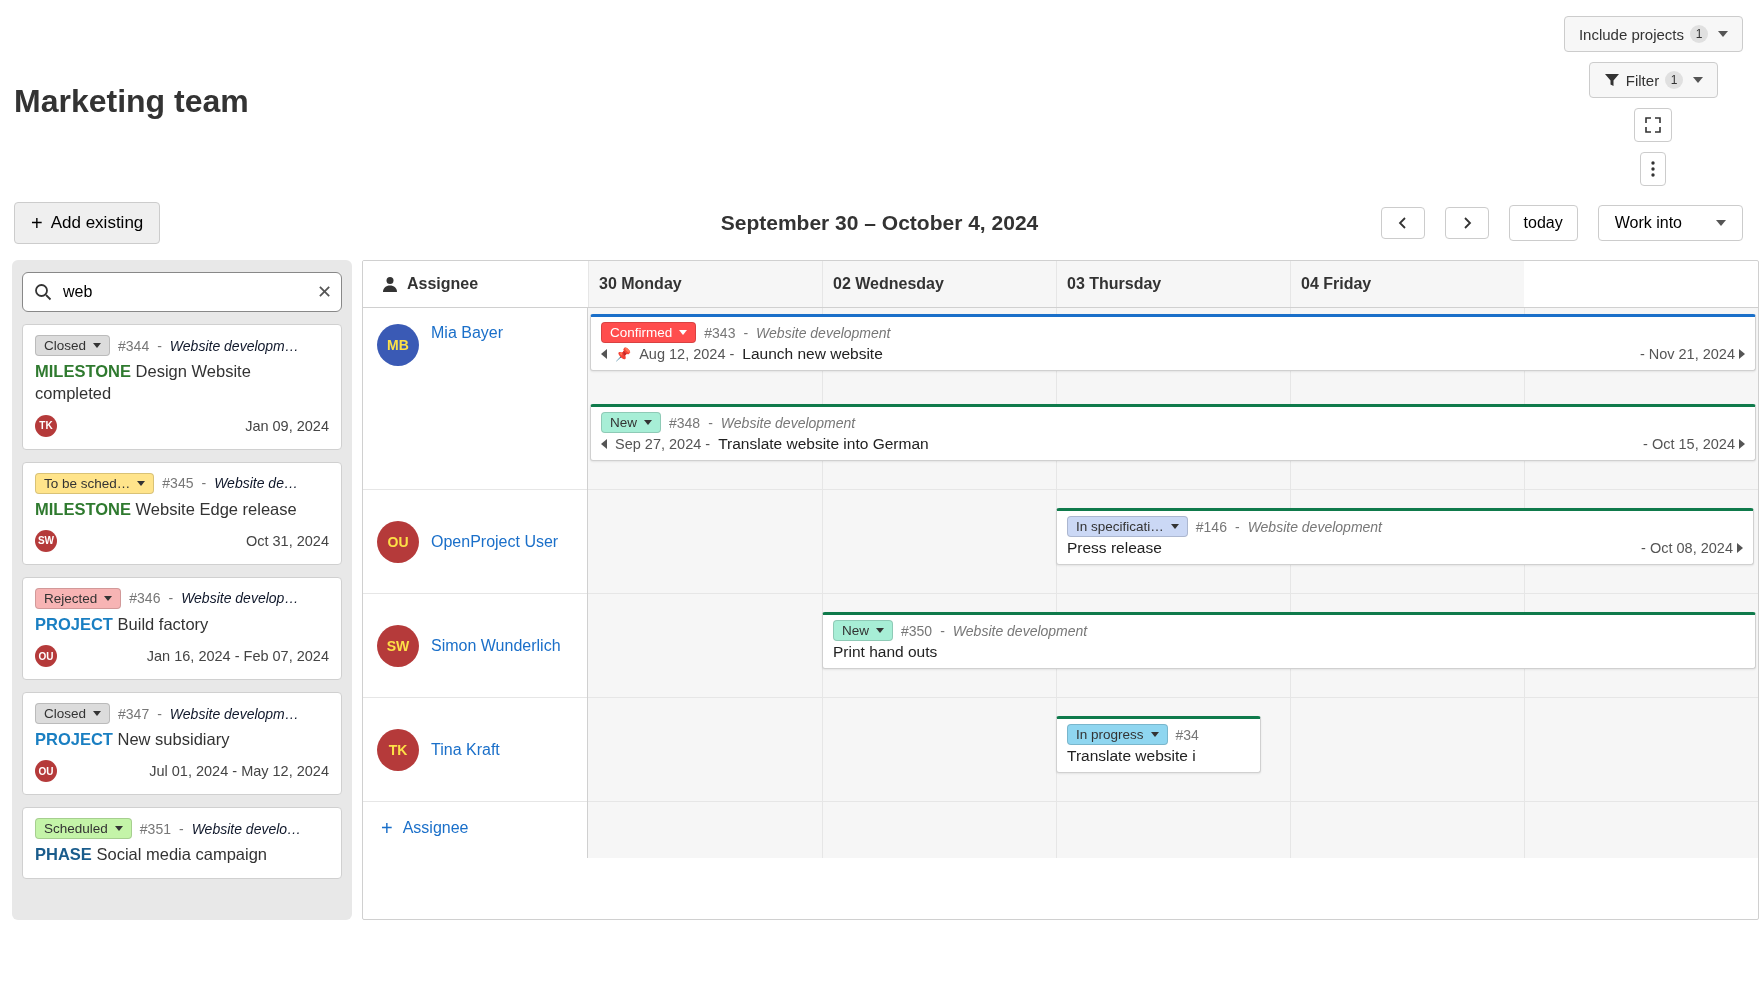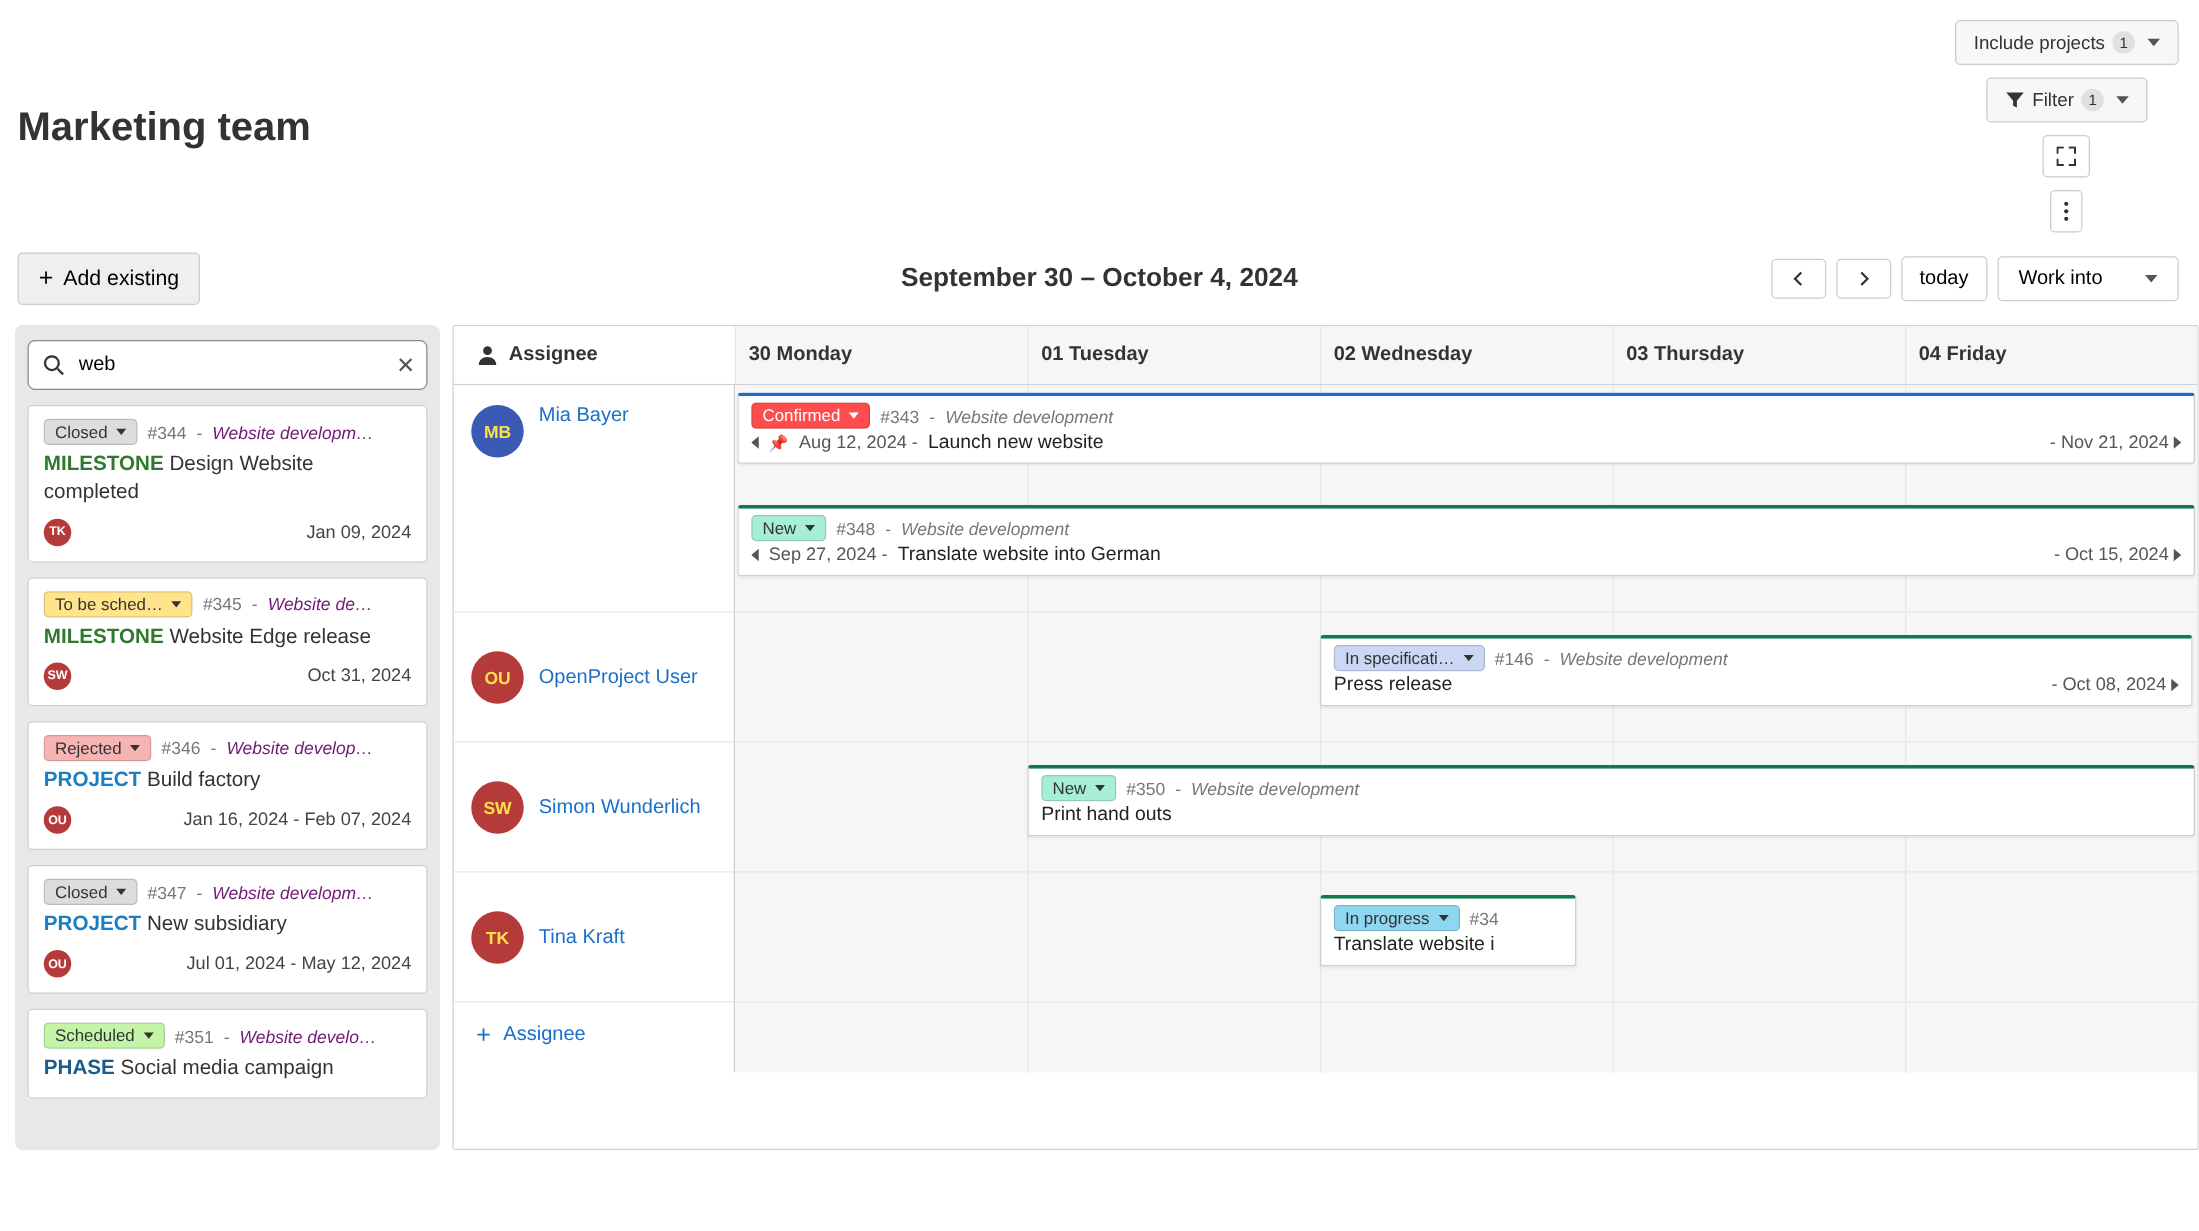--- a/index.html
+++ b/index.html
@@ -12,21 +12,21 @@
   .btn { display: inline-flex; align-items: center; gap: 6px; border: 1px solid #ccc; background: #f7f7f7; padding: 8px 14px; border-radius: 4px; cursor: pointer; font-size: 15px; color: #333; }
   .badge { display: inline-flex; align-items: center; justify-content: center; background: #e0e0e0; border-radius: 10px; min-width: 18px; height: 18px; font-size: 12px; padding: 0 5px; }
   .icon-btn { border: 1px solid #ccc; background: #fff; padding: 8px 10px; border-radius: 4px; cursor: pointer; }
   .chevron-down { display:inline-block; width:0; height:0; border-left:5px solid transparent; border-right:5px solid transparent; border-top:6px solid #555; margin-left:4px; }
   .chevron-down-sm { display:inline-block; width:0; height:0; border-left:4px solid transparent; border-right:4px solid transparent; border-top:5px solid #333; margin-left:3px; }
 
   
   .toolbar2 { display: flex; justify-content: space-between; align-items: center; padding: 8px 16px 16px 14px; }
   .add-existing { background:#efefef; border:1px solid #ccc; padding:10px 16px; border-radius:4px; font-size:17px; cursor:pointer; display:inline-flex; align-items:center; gap:8px; }
   .date-range-title { font-size: 21px; font-weight: 700; color:#333; position:absolute; left:50%; transform:translateX(-50%); }
-  .nav-group { display:flex; gap:8px; align-items:center; }
+  .nav-group { display:flex; gap:20px; align-items:center; }
   .nav-btn { border:1px solid #ccc; background:#fff; padding:8px 14px; border-radius:4px; cursor:pointer; font-size:16px; }
   .select-btn { border:1px solid #ccc; background:#fff; padding:8px 16px; border-radius:4px; cursor:pointer; font-size:16px; display:inline-flex; align-items:center; gap:30px; }
 
   
   .main { display:flex; gap:10px; padding:0 0 0 12px; }
 
   
   .sidebar { width: 340px; background:#e8e8e8; border-radius:6px; padding:12px 10px; height: 660px; overflow:hidden; }
   .search-wrap { position:relative; margin-bottom:12px; }
   .search-input { width:100%; padding:10px 34px 10px 40px; border:1px solid #888; border-radius:6px; font-size:16px; background:#fff; }
@@ -39,21 +39,21 @@
   .status-closed { background:#dcdcdc; }
   .status-tobe { background:#ffe48b; }
   .status-rejected { background:#f7b4b4; }
   .status-scheduled { background:#c4f4a8; }
   .status-confirmed { background:#ff4d4d; color:#fff; }
   .status-confirmed .chevron-down-sm { border-top-color:#fff; }
   .status-new { background:#a7eed6; }
   .status-inspec { background:#cbd8f5; }
   .status-inprog { background:#8fd6f0; }
   .card-id { color:#777; font-size:14px; }
-  .card-proj { color:#701a75; font-style:italic; font-size:14px; white-space:nowrap; overflow:hidden; text-overflow:ellipsis; flex:1; }
+  .card-proj { color:#0f172a; font-style:italic; font-size:14px; white-space:nowrap; overflow:hidden; text-overflow:ellipsis; flex:1; }
   .card-title-row { font-size:16.5px; line-height:1.35; margin-bottom:10px; }
   .type-milestone { color:#2f7a2f; font-weight:700; }
   .type-project { color:#1a7fc2; font-weight:700; }
   .type-phase { color:#1a5c8c; font-weight:700; }
   .card-footer { display:flex; justify-content:space-between; align-items:center; }
   .avatar { width:22px; height:22px; border-radius:50%; display:inline-flex; align-items:center; justify-content:center; font-size:10px; font-weight:600; color:#fff; }
   .avatar-lg { width:42px; height:42px; border-radius:50%; display:inline-flex; align-items:center; justify-content:center; font-size:14px; font-weight:600; color:#fde047; flex-shrink:0; }
   .av-tk { background:#b53a3a; }
   .av-sw { background:#b53a3a; }
   .av-ou { background:#b53a3a; }
@@ -274,21 +274,20 @@
   <div class="planner">
     <div class="planner-head">
       <div class="ph-cell ph-assignee">
         <svg width="18" height="18" viewBox="0 0 18 18">
             <circle cx="9" cy="5.5" r="3.5" fill="#333"></circle>
             <path d="M2 17c0-4 3-6.5 7-6.5s7 2.5 7 6.5" fill="#333"></path>
           </svg>
         <span>Assignee</span>
       </div>
       <div class="ph-cell">30 Monday</div>
-      <div class="ph-cell">01 Tuesday</div>
       <div class="ph-cell">02 Wednesday</div>
       <div class="ph-cell">03 Thursday</div>
       <div class="ph-cell">04 Friday</div>
     </div>
 
     <div class="planner-body">
       <div class="assignee-col">
         <div class="assignee-cell row-h1" style="align-items:flex-start;">
           <span class="avatar-lg av-mb">MB</span>
           <span class="assignee-name">Mia Bayer</span>

